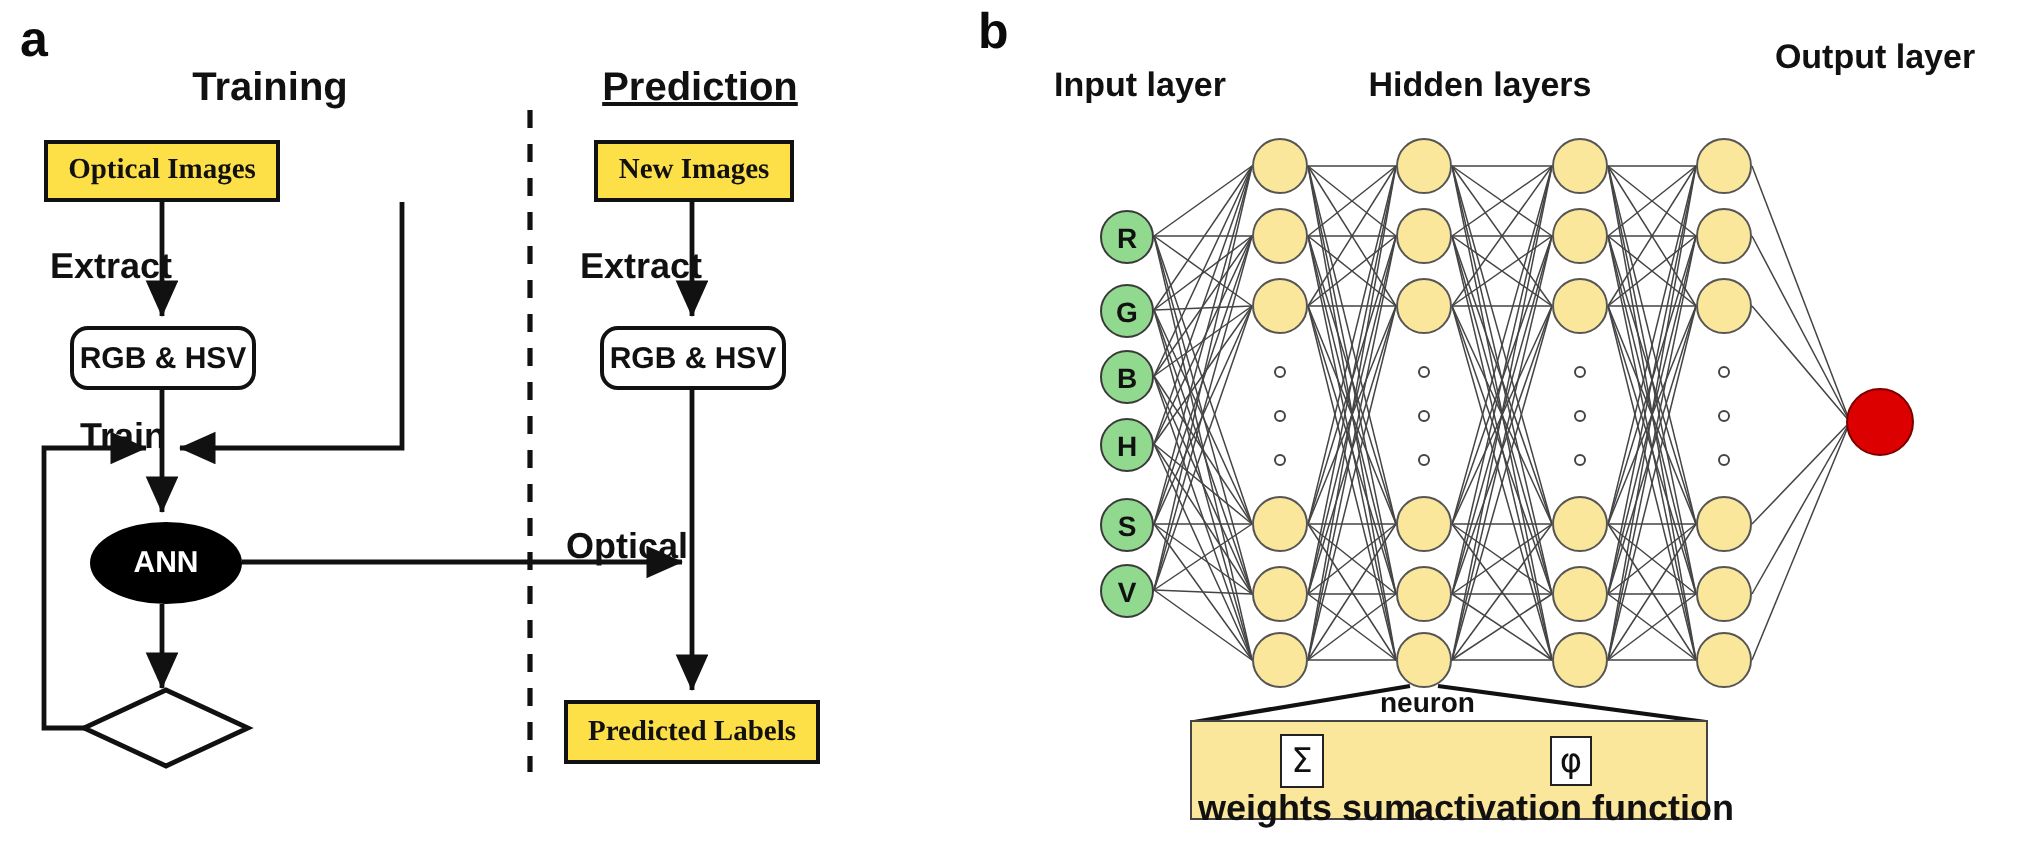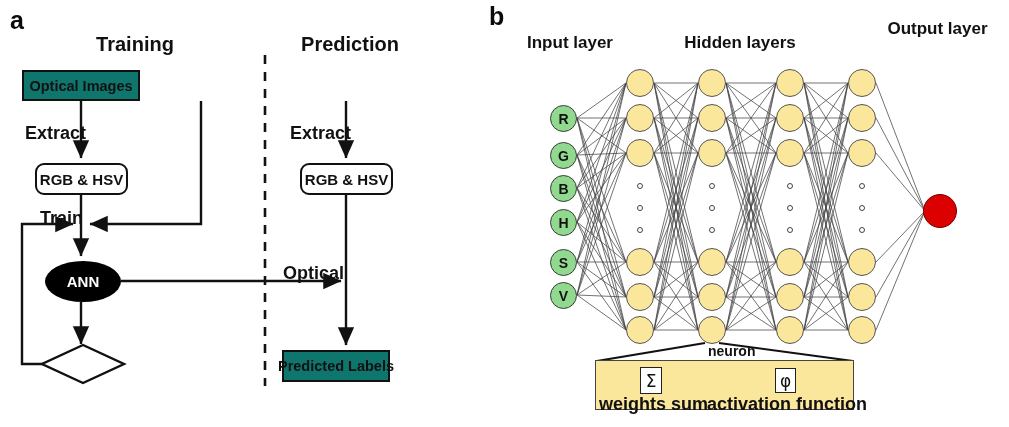--- a/index.html
+++ b/index.html
@@ -28,28 +28,29 @@
     font-weight: bold;
     font-size: 20px;
     color: #111;
     text-align: center;
     white-space: nowrap;
   }
   .fc-box {
     position: absolute;
     box-sizing: border-box;
     border: 2.5px solid #111;
-    background: #0f766e;
+    background: #fde047;
     display: flex;
     align-items: center;
     justify-content: center;
     font-weight: bold;
     font-size: 14.5px;
     color: #111;
     white-space: nowrap;
+    font-family: Liberation Serif, serif;
   }
   .fc-round {
     position: absolute;
     box-sizing: border-box;
     border: 2.5px solid #111;
     border-radius: 9px;
     background: #ffffff;
     display: flex;
     align-items: center;
     justify-content: center;
@@ -177,35 +178,36 @@
 </style>
 </head>
 <body>
 
 <div id="figure">
 
   <div class="panel-letter" style="left:10px; top:8px;">a</div>
   <div class="panel-letter" style="left:489px; top:4px;">b</div>
 
   <div class="col-title" style="left:60px; top:33px; width:150px;">Training</div>
-  <div class="col-title" style="left:285px; top:33px; width:130px;">Prediction</div>
+  <div class="col-title" style="left:285px; top:33px; width:130px;text-decoration:underline;">Prediction</div>
 
   <div class="fc-box" style="left:22px; top:70px; width:118px; height:31px;">Optical Images</div>
 
 
   <div class="fc-round" style="left:35px; top:163px; width:93px; height:32px;">RGB &amp; HSV</div>
 
   <div class="fc-ellipse" style="left:45px; top:261px; width:76px; height:41px;">ANN</div>
 
   <div class="fc-diamond-label" style="left:46px; top:356px; width:74px;">Test</div>
 
+  <div class="fc-box" style="left:297px; top:70px; width:100px; height:31px;">New Images</div>
 
   <div class="fc-round" style="left:300px; top:163px; width:93px; height:32px;">RGB &amp; HSV</div>
 
-  <div class="fc-box" style="left:282px; top:350px; width:108px; height:32px;">Predicted Labels</div>
+  <div class="fc-box" style="left:282px; top:350px; width:128px; height:32px;">Predicted Labels</div>
 
   <div class="edge-label" style="left:25px; top:123px;">Extract</div>
   <div class="edge-label" style="left:40px; top:208px;">Train</div>
   <div class="edge-label" style="left:290px; top:123px;">Extract</div>
   <div class="edge-label" style="left:283px; top:263px;">Optical</div>
 
   <div class="nn-title" style="left:500px; top:33px; width:140px;">Input layer</div>
   <div class="nn-title" style="left:660px; top:33px; width:160px;">Hidden layers</div>
   <div class="nn-title" style="left:870px; top:19px; width:135px;">Output layer</div>
 
@@ -477,21 +479,21 @@
   <div class="node node-hid" style="left:848px; top:139px;"></div>
   <div class="vdots" style="left:859px; top:183px;"></div>
   <div class="vdots" style="left:859px; top:205px;"></div>
   <div class="vdots" style="left:859px; top:227px;"></div>
   <div class="node node-hid" style="left:848px; top:248px;"></div>
   <div class="node node-hid" style="left:848px; top:283px;"></div>
   <div class="node node-hid" style="left:848px; top:316px;"></div>
 
   <div class="node node-out" style="left:923px; top:194px;"></div>
 
-  <div class="neuron-label" style="left:708px; top:343px;">neuron</div>
+  <div class="neuron-label" style="left:690px; top:343px;">neuron</div>
 
   <div class="neuron-box" style="left:595px; top:360px; width:259px; height:50px;"></div>
 
   <div class="nb-sym" style="left:640px; top:367px; width:22px; height:27px;">Σ</div>
 
   <div class="nb-sym" style="left:775px; top:368px; width:21px; height:25px;">φ</div>
 
   <div class="nb-cap" style="left:599px; top:394px;">weights sum</div>
 
   <div class="nb-cap" style="left:707px; top:394px;text-align:center;">activation function</div>

